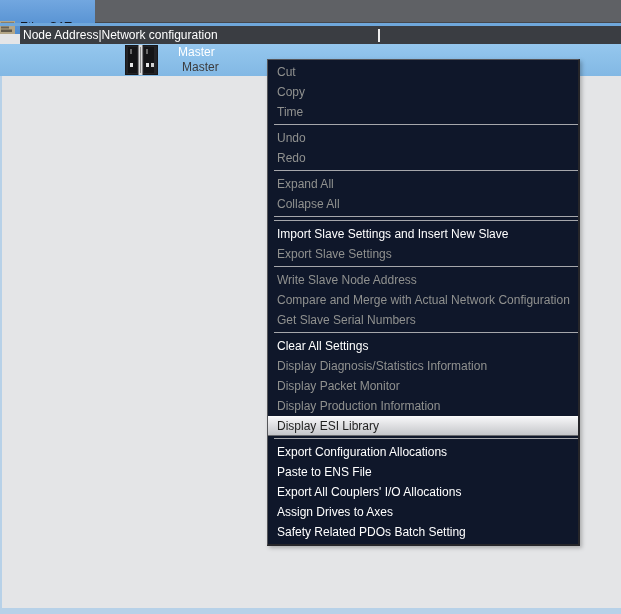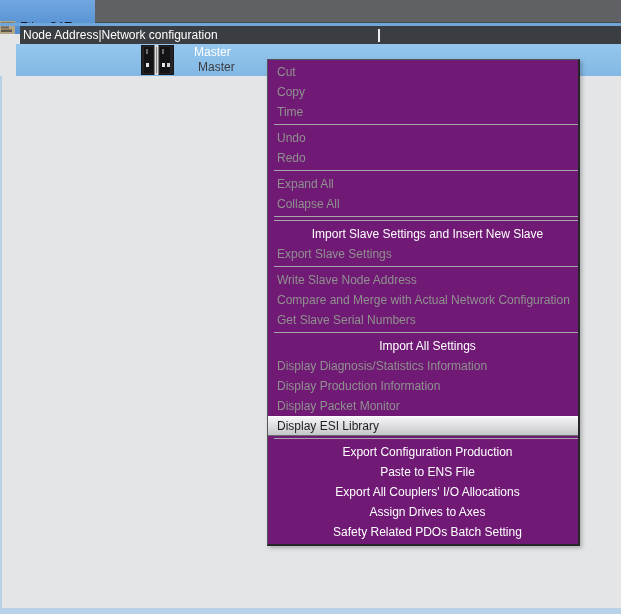--- a/index.html
+++ b/index.html
@@ -40,21 +40,20 @@
   }
   .header-caret {
     position:absolute; left:378px; top:29px; width:2px; height:13px;
     background:#eeeeee;
   }
 
   
   .master-row {
     position:absolute; top:44px; left:0; right:0; height:32px;
     background:linear-gradient(#95c7ee, #82b8e4);
-    margin-left:16px;
   }
   .master-icon { position:absolute; left:125px; top:1px; width:33px; height:30px; }
   .master-name {
     position:absolute; left:178px; top:1px;
     font-size:12px; color:#ffffff; white-space:nowrap;
   }
   .master-desc {
     position:absolute; left:182px; top:16px;
     font-size:12px; color:#3c3c3e; white-space:nowrap;
   }
@@ -66,36 +65,36 @@
     border-left:2px solid #b7d1e8;
   }
   .bottom-strip {
     position:absolute; left:0; right:0; bottom:0; height:6px;
     background:#b7d1e8;
   }
 
   
   .context-menu {
     position:absolute; left:267px; top:59px; width:313px;
-    background:#701a75;
+    background:#0f172a;
     border-top:1px solid #55565a;
     border-left:1px solid #55565a;
     border-right:2px solid #26262a;
     border-bottom:2px solid #26262a;
     padding:2px 0;
     box-shadow:2px 2px 4px rgba(0,0,0,0.25);
   }
   .menu-item {
     height:20px; line-height:20px;
     font-size:12px; padding-left:9px;
     white-space:nowrap; overflow:hidden;
     cursor:default;
   }
   .menu-item.disabled { color:#90918f; }
-  .menu-item.enabled  { color:#ffffff;text-align:center; }
+  .menu-item.enabled  { color:#ffffff; }
   .menu-item.highlighted {
     height:20px; line-height:18px;
     background:linear-gradient(#f6f6f8, #c5c6ca);
     color:#1f1f1f;
     border-top:1px solid #fbfbfb;
     border-bottom:1px solid #6a6b6f;
   }
   .menu-sep {
     height:1px; background:#a6a7ab;
     margin:2px 0 3px 6px;
@@ -154,24 +153,24 @@
   <div class="menu-item disabled">Collapse All</div>
   <div class="menu-sep"></div>
   <div class="menu-sep"></div>
   <div class="menu-item enabled">Import Slave Settings and Insert New Slave</div>
   <div class="menu-item disabled">Export Slave Settings</div>
   <div class="menu-sep"></div>
   <div class="menu-item disabled">Write Slave Node Address</div>
   <div class="menu-item disabled">Compare and Merge with Actual Network Configuration</div>
   <div class="menu-item disabled">Get Slave Serial Numbers</div>
   <div class="menu-sep"></div>
-  <div class="menu-item enabled">Import All Settings</div>
+  <div class="menu-item enabled">Clear All Settings</div>
   <div class="menu-item disabled">Display Diagnosis/Statistics Information</div>
+  <div class="menu-item disabled">Display Packet Monitor</div>
   <div class="menu-item disabled">Display Production Information</div>
-  <div class="menu-item disabled">Display Packet Monitor</div>
   <div class="menu-item highlighted">Display ESI Library</div>
   <div class="menu-sep"></div>
-  <div class="menu-item enabled">Export Configuration Production</div>
+  <div class="menu-item enabled">Export Configuration Allocations</div>
   <div class="menu-item enabled">Paste to ENS File</div>
   <div class="menu-item enabled">Export All Couplers' I/O Allocations</div>
   <div class="menu-item enabled">Assign Drives to Axes</div>
   <div class="menu-item enabled">Safety Related PDOs Batch Setting</div>
 </div>
 
 </body></html>

